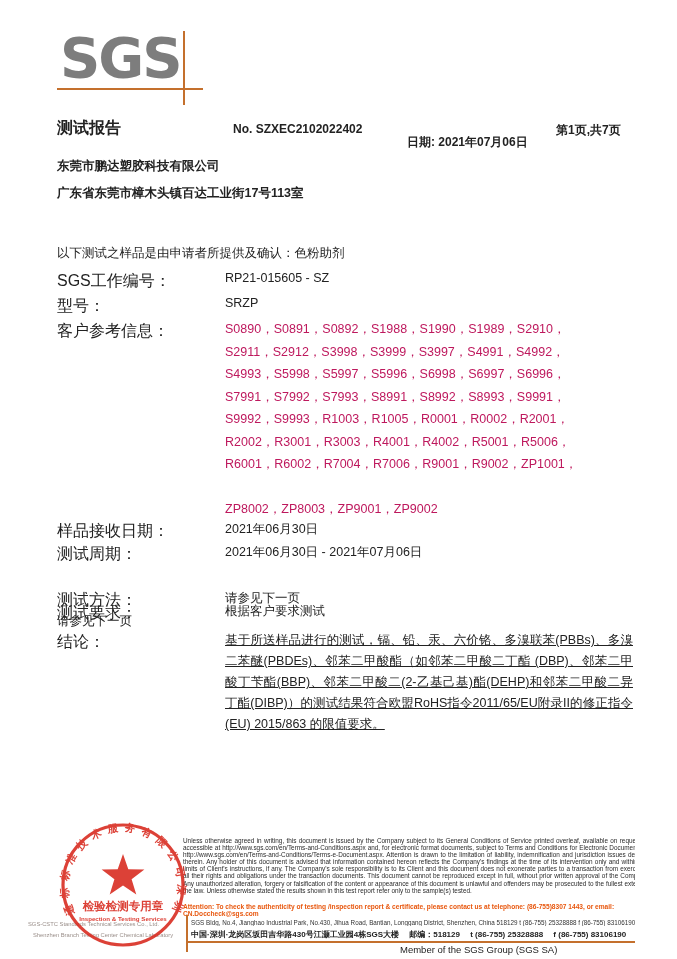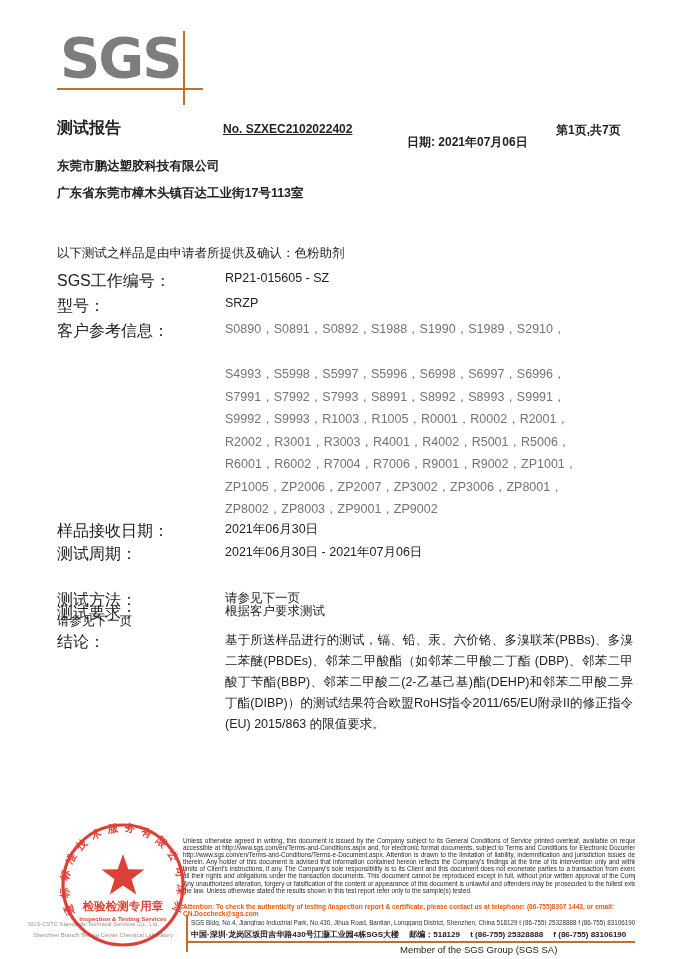--- a/index.html
+++ b/index.html
@@ -13,35 +13,35 @@
   .logo-text {
     position:absolute; left:60px; top:30px;
     font-size:56px; font-weight:bold; color:#7d7d7d;
     letter-spacing:-2px; line-height:1;
     font-family:"DejaVu Sans","Liberation Sans",sans-serif;
   }
   .logo-hline { position:absolute; left:57px; top:88px; width:146px; height:2px; background:#c4702d; }
   .logo-vline { position:absolute; left:183px; top:31px; width:2px; height:74px; background:#c4702d; }
   
   .title { position:absolute; left:57px; top:118px; font-size:16px; font-weight:bold; color:#222; }
-  .report-no { position:absolute; left:223px; top:122px; font-size:12px; font-weight:bold; color:#222;text-decoration:underline; }
+  .report-no { position:absolute; left:233px; top:122px; font-size:12px; font-weight:bold; color:#222; }
   .report-date { position:absolute; left:407px; top:134px; font-size:12px; font-weight:bold; color:#222; }
   .page-info { position:absolute; left:556px; top:122px; font-size:12px; font-weight:bold; color:#222; }
   
   .company { position:absolute; left:57px; top:158px; font-size:12.5px; font-weight:bold; color:#222; }
   .company-addr { position:absolute; left:57px; top:185px; font-size:12.5px; font-weight:bold; color:#222; }
   .intro { position:absolute; left:57px; top:245px; font-size:12.5px; color:#222; }
   
   .frow { position:absolute; left:57px; width:580px; display:flex; }
   .flabel { width:168px; flex:0 0 168px; font-size:16px; color:#222; }
   .fvalue { font-size:12.5px; color:#222; }
-  .ref-line { position:absolute; left:225px; font-size:12.5px; color:#737373; white-space:nowrap; }
+  .ref-line { position:absolute; left:225px; font-size:12.5px; color:#be185d; white-space:nowrap; }
   .conclusion-text {
     position:absolute; left:225px; top:630px; width:408px;
-    font-size:12.5px; line-height:21px; color:#222; text-align:justify;
+    font-size:12.5px; line-height:21px; color:#222; text-align:justify;text-decoration:underline;
   }
   
   .disclaimer {
     position:absolute; left:183px; top:837px; width:466px;
     font-size:6.4px; line-height:7.1px; color:#2b2b2b; text-align:justify;
   }
   .attention {
     position:absolute; left:183px; top:903px; width:466px;
     font-size:6.6px; line-height:7.3px; color:#e8570e; font-weight:bold;
   }
@@ -84,26 +84,26 @@
   </div>
   <div class="frow" style="top:321px">
     <div class="flabel">客户参考信息：</div>
   </div>
 
   <div class="frow" style="top:296px">
     <div class="flabel">型号：</div>
     <div class="fvalue">SRZP</div>
   </div>
   <div class="ref-line" style="top:321px">S0890，S0891，S0892，S1988，S1990，S1989，S2910，</div>
+  <div class="ref-line" style="top:343.5px">S2911，S2912，S3998，S3999，S3997，S4991，S4992，</div>
   <div class="ref-line" style="top:366px">S4993，S5998，S5997，S5996，S6998，S6997，S6996，</div>
   <div class="ref-line" style="top:388.5px">S7991，S7992，S7993，S8991，S8992，S8993，S9991，</div>
   <div class="ref-line" style="top:411px">S9992，S9993，R1003，R1005，R0001，R0002，R2001，</div>
   <div class="ref-line" style="top:433.5px">R2002，R3001，R3003，R4001，R4002，R5001，R5006，</div>
   <div class="ref-line" style="top:456px">R6001，R6002，R7004，R7006，R9001，R9002，ZP1001，</div>
-  <div class="ref-line" style="top:478.5px">ZP1005，ZP2006，ZP2007，ZP3002，ZP3006，ZP8001，</div>
   <div class="ref-line" style="top:501px">ZP8002，ZP8003，ZP9001，ZP9002</div>
 
   <div class="frow" style="top:521px">
     <div class="flabel">样品接收日期：</div>
     <div class="fvalue">2021年06月30日</div>
   </div>
   <div class="frow" style="top:544px">
     <div class="flabel">测试周期：</div>
     <div class="fvalue">2021年06月30日 - 2021年07月06日</div>
   </div>

